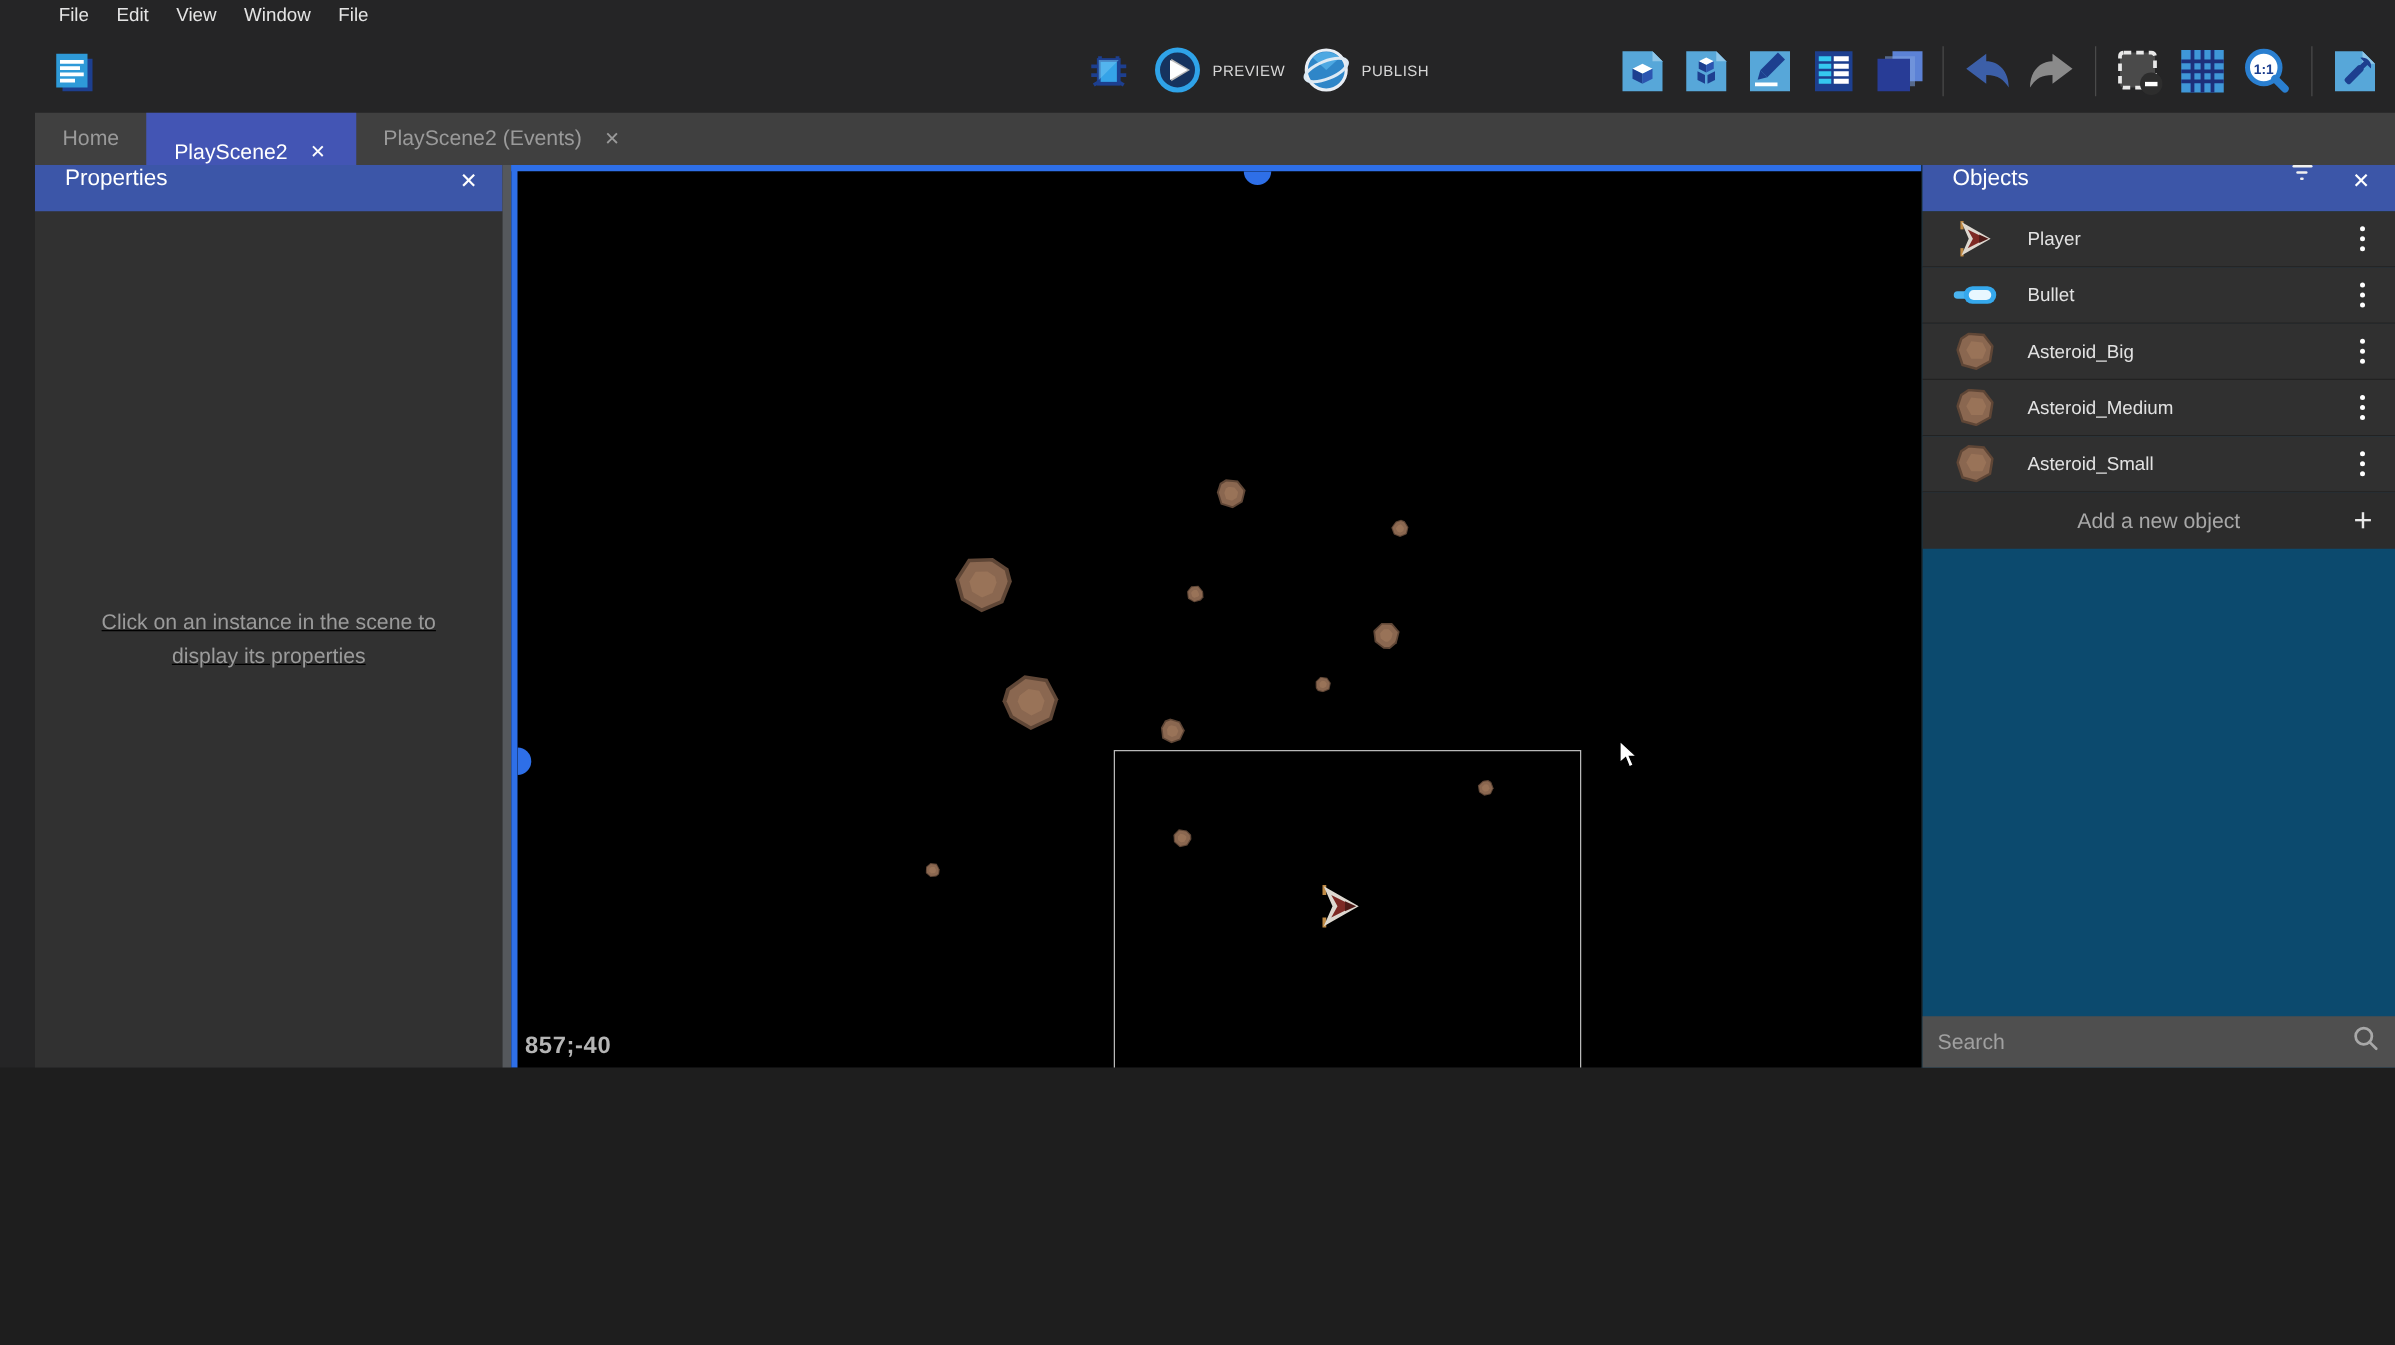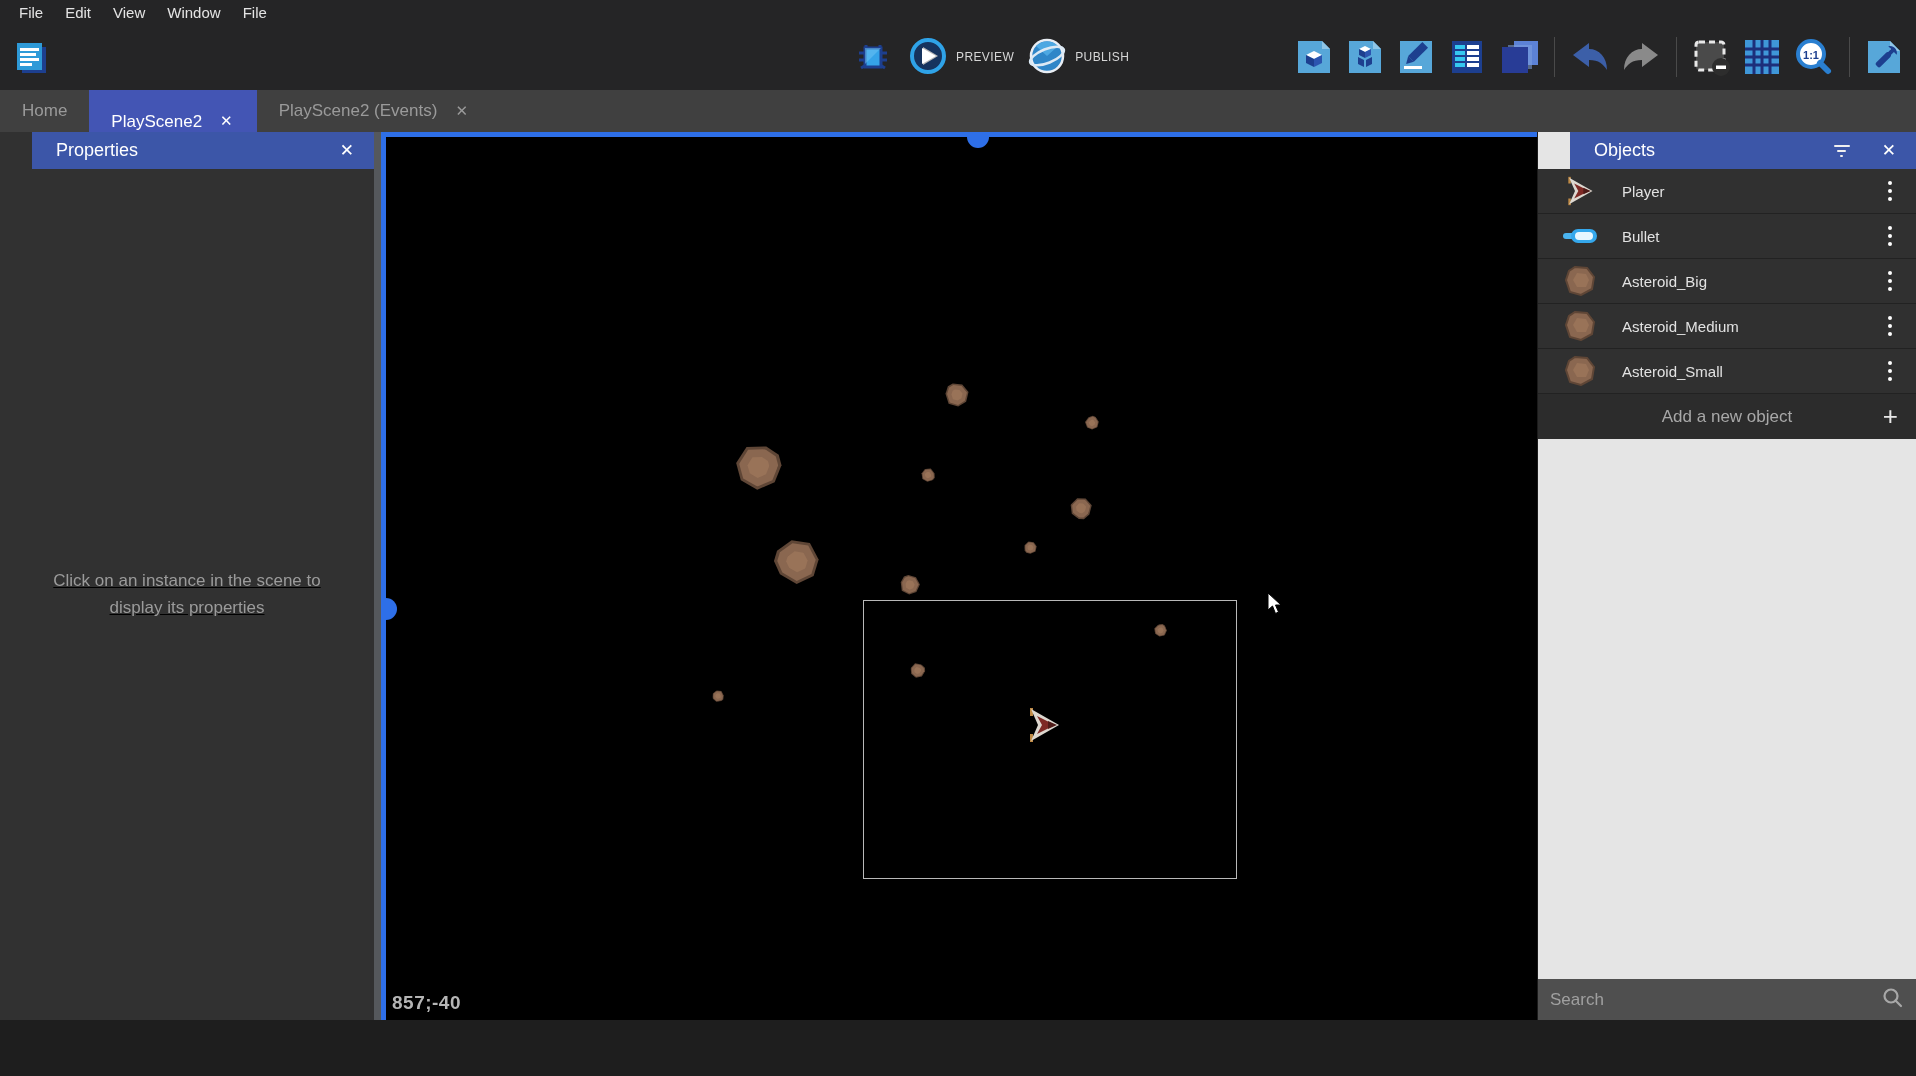--- a/index.html
+++ b/index.html
@@ -1,18 +1,18 @@
 <!DOCTYPE html>
 <html><head>
 <meta charset="utf-8">
 <style>
   * { margin:0; padding:0; box-sizing:border-box; }
   html,body { width:1916px; height:1076px; overflow:hidden; background:#1e1e1e;
               font-family:"Liberation Sans", sans-serif; }
-  .app { width:1916px; height:1020px; display:flex; flex-direction:column; background:#252526; }
+  .app { width:1916px; height:854px; display:flex; flex-direction:column; background:#252526;padding-left:28px; }
 
   
   .menubar { height:24px; display:flex; align-items:center; padding-left:8px; gap:0; background:#252526; }
   .menu-item { color:#e4e4e4; font-size:15px; padding:2px 11px; cursor:default; }
 
   
   .toolbar { height:66px; display:flex; align-items:center; background:#252526; padding:0 10px; position:relative; }
   .tb-left { display:flex; align-items:center; }
   .tb-center { position:absolute; left:50%; transform:translateX(-105px); display:flex; align-items:center; gap:14px; }
   .tb-right { margin-left:auto; display:flex; align-items:center; gap:9px; }
@@ -24,40 +24,40 @@
   .tabbar { height:42px; display:flex; align-items:stretch; background:#404040; }
   .tab { display:flex; align-items:center; gap:16px; padding:0 22px; font-size:17px; color:#9a9a9a; cursor:pointer; }
   .tab.active { background:#4355b4; color:#ffffff;align-items:flex-end; }
   .tab .tab-close { font-size:15px; color:inherit; padding:2px 2px; }
 
   
   .main { flex:1; display:flex; min-height:0; }
 
   
   .props { width:374px; display:flex; flex-direction:column; background:#313131; }
-  .panel-header { height:37px; background:#3c56a8; display:flex; align-items:center; padding:0 14px 0 24px; flex:none;margin-left:32px; }
+  .panel-header { height:37px; background:#3c56a8; display:flex; align-items:flex-start; padding:0 14px 0 24px; flex:none; }
   .panel-title { color:#ffffff; font-size:18px; }
   .panel-x { margin-left:auto; color:#ffffff; font-size:17px; padding:2px 6px; cursor:pointer; }
   .props-body { flex:1; display:flex; align-items:center; justify-content:center;text-decoration:underline; }
   .props-msg { width:290px; text-align:center; color:#9b9b9b; font-size:17px; line-height:1.55; }
   .gutter { width:7px; background:#55585c; }
 
   
   .canvas { flex:1; position:relative; background:#000000; border-top:5px solid #2e6fe8; border-left:5px solid #2e6fe8; overflow:hidden; }
   .handle-top { position:absolute; top:0; width:22px; height:11px; border-radius:0 0 11px 11px; background:#2e6fe8; }
   .handle-left { position:absolute; left:0; width:11px; height:22px; border-radius:0 11px 11px 0; background:#2e6fe8; }
   .asteroid { position:absolute; clip-path:polygon(32% 2%,72% 6%,98% 38%,88% 78%,55% 98%,15% 86%,2% 45%,12% 14%); background:#5f4636; }
   .a-mid { position:absolute; inset:7%; clip-path:polygon(32% 2%,72% 6%,98% 38%,88% 78%,55% 98%,15% 86%,2% 45%,12% 14%); background:#8a6750; }
   .a-core { position:absolute; inset:26%; clip-path:polygon(32% 2%,72% 6%,98% 38%,88% 78%,55% 98%,15% 86%,2% 45%,12% 14%); background:#997358; }
   .camera-rect { position:absolute; border:1px solid #b9b9b9; }
   .ship, .cursor { position:absolute; }
   .coords { position:absolute; left:6px; bottom:6px; color:#b5b5b5; font-size:19px; font-weight:bold; letter-spacing:.5px; }
 
   
-  .objects { width:379px; display:flex; flex-direction:column; background:#e5e5e5; border-left:1px solid #1b1b1b; }
+  .objects { width:379px; display:flex; flex-direction:column; background:#0c4a6e; border-left:1px solid #1b1b1b; }
   .filter-icon { margin-left:auto; margin-right:26px; display:flex; flex-direction:column; align-items:center; gap:3px; cursor:pointer; }
   .filter-icon i { display:block; height:2px; background:#f0f0f0; border-radius:1px; }
   .filter-icon i:nth-child(1){width:16px;} .filter-icon i:nth-child(2){width:9px;} .filter-icon i:nth-child(3){width:3px;}
   .objects .panel-x { margin-left:0; }
   .obj-row { height:45px; display:flex; align-items:center; background:#303030; border-bottom:1px solid #222222; cursor:pointer; }
   .obj-icon { width:84px; display:flex; justify-content:center; align-items:center; }
   .obj-label { color:#e2e2e2; font-size:15px; }
   .kebab { margin-left:auto; margin-right:20px; display:flex; flex-direction:column; gap:4px; padding:4px; cursor:pointer; }
   .kebab i { width:4px; height:4px; border-radius:2px; background:#ffffff; display:block; }
   .add-row { height:45px; display:flex; align-items:center; justify-content:center; position:relative; background:#2c2c2c; cursor:pointer; }

